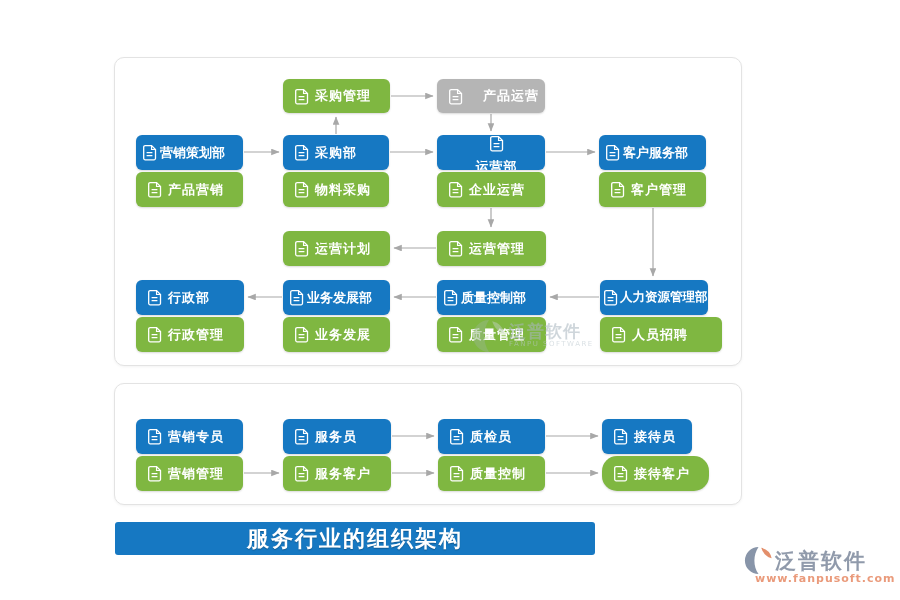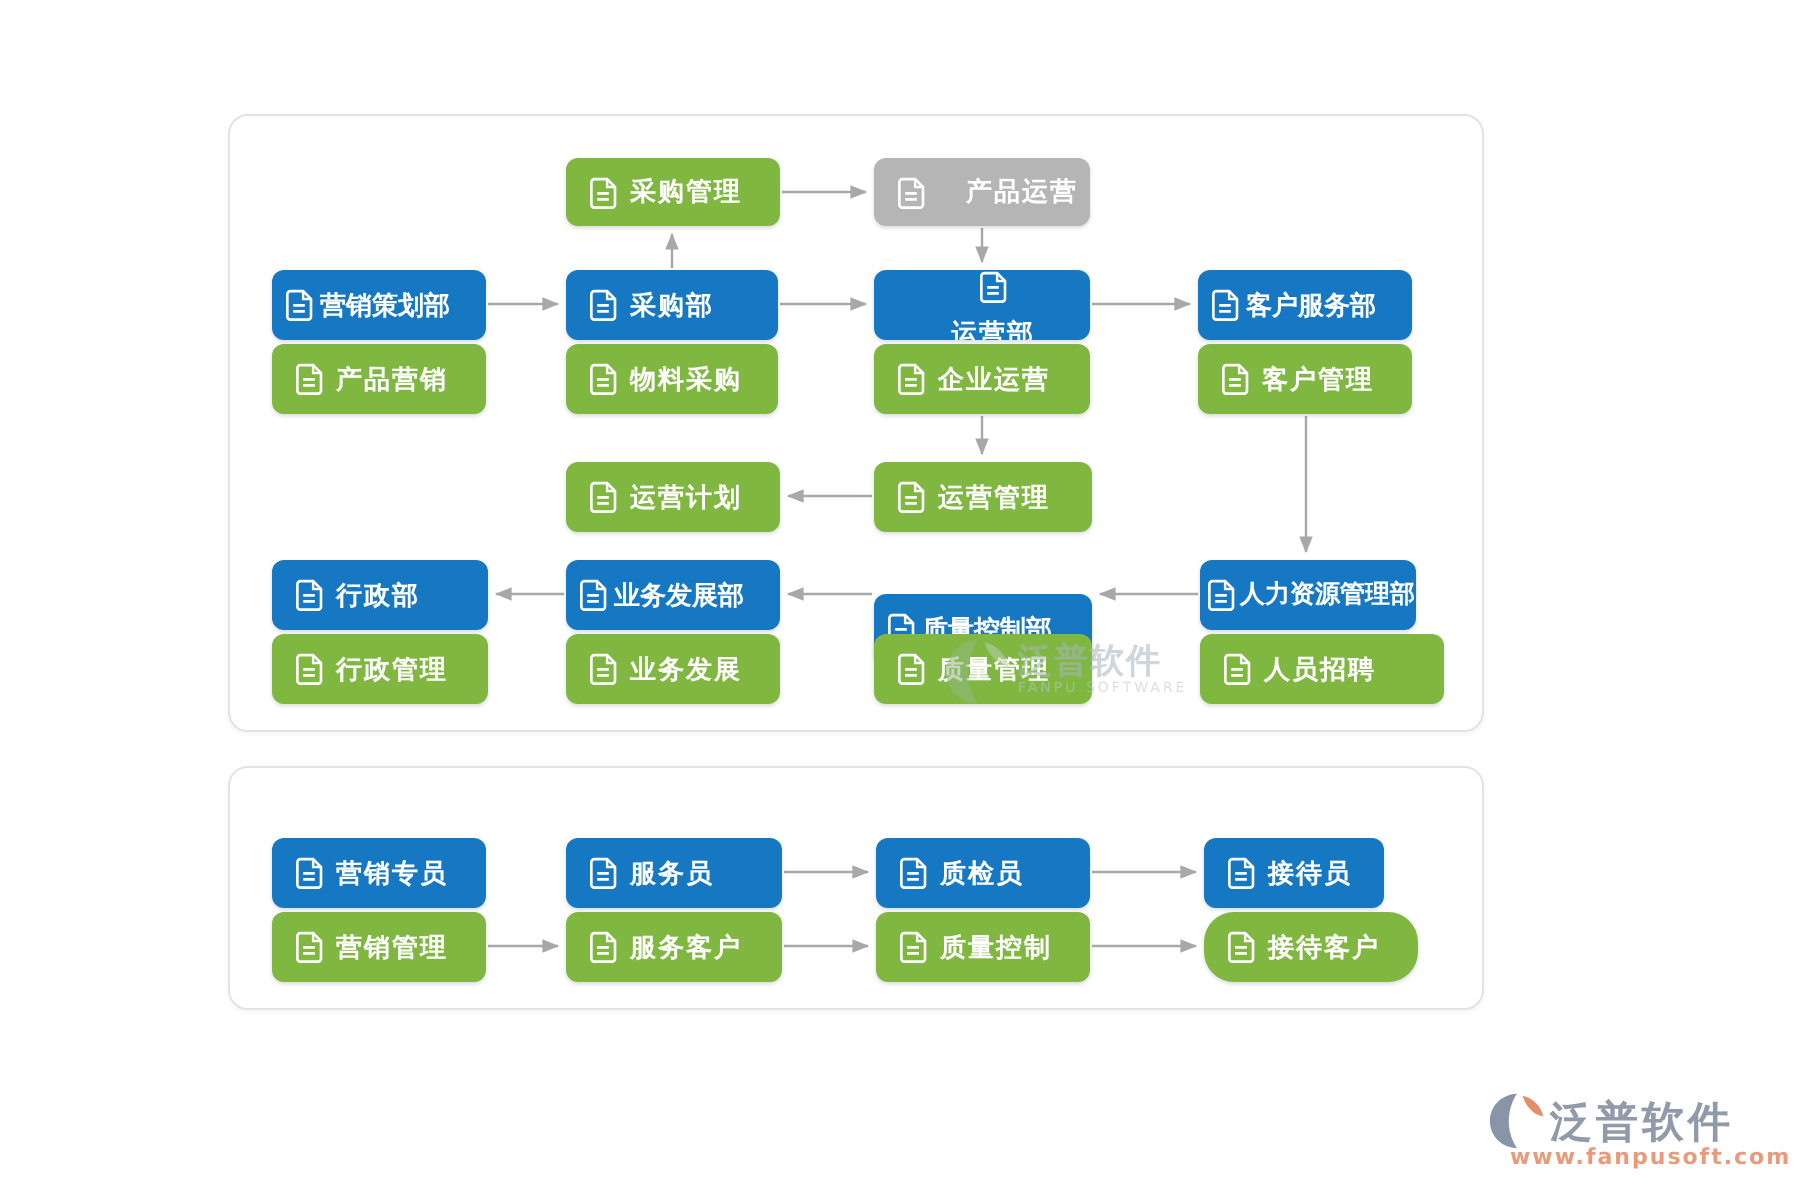--- a/index.html
+++ b/index.html
@@ -215,21 +215,21 @@
       <div class="node blue semtight" style="left: 283px; top: 280px; width: 107px; height: 35px;">
         <span class="nicon">
           <svg viewBox="0 0 16 18" width="15" height="17">
             <path d="M3.4 1.6 h6.8 l4.2 4.2 v9.4 a1.6 1.6 0 0 1 -1.6 1.6 h-9.4 a1.6 1.6 0 0 1 -1.6 -1.6 v-12 a1.6 1.6 0 0 1 1.6 -1.6 z" fill="none" stroke="#fff" stroke-width="1.4"></path>
             <path d="M10.2 1.9 v3.9 h4" fill="none" stroke="#fff" stroke-width="1.3"></path>
             <path d="M4.9 9.2 h6.2 M4.9 12.4 h6.2" stroke="#fff" stroke-width="1.4"></path>
           </svg>
         </span>
         <span>业务发展部</span>
       </div>
-      <div class="node blue semtight" style="left: 437px; top: 280px; width: 109px; height: 35px; margin-top: 17px;">
+      <div class="node blue semtight" style="left: 437px; top: 280px; width: 109px; height: 35px;">
         <span class="nicon">
           <svg viewBox="0 0 16 18" width="15" height="17">
             <path d="M3.4 1.6 h6.8 l4.2 4.2 v9.4 a1.6 1.6 0 0 1 -1.6 1.6 h-9.4 a1.6 1.6 0 0 1 -1.6 -1.6 v-12 a1.6 1.6 0 0 1 1.6 -1.6 z" fill="none" stroke="#fff" stroke-width="1.4"></path>
             <path d="M10.2 1.9 v3.9 h4" fill="none" stroke="#fff" stroke-width="1.3"></path>
             <path d="M4.9 9.2 h6.2 M4.9 12.4 h6.2" stroke="#fff" stroke-width="1.4"></path>
           </svg>
         </span>
         <span>质量控制部</span>
       </div>
       <div class="node blue tight" style="left: 600px; top: 280px; width: 108px; height: 35px;">
@@ -368,20 +368,23 @@
     <svg class="wm-icon" viewBox="0 0 32 32">
       <path d="M16,1 A15,15 0 1,0 16,31 C10,22 10,10 16,1 Z" fill="#93b77f"></path>
       <path d="M19,2 A15,15 0 0,1 30.5,13.5 C25,12.5 21,8 19,2 Z" fill="#b9cdb0"></path>
     </svg>
     <div class="wm-col">
       <span class="wm-name">泛普软件</span>
       <span class="wm-sub">FANPU SOFTWARE</span>
     </div>
   </div>
 
+  <div class="banner">
+    <span>服务行业的组织架构</span>
+  </div>
 
   <div class="logo">
     <div class="logo-row">
       <svg class="logo-icon" viewBox="0 0 32 32">
         <path d="M16,1 A15,15 0 1,0 16,31 C10,22 10,10 16,1 Z" fill="#7c8aa0"></path>
         <path d="M19,2 A15,15 0 0,1 30.5,13.5 C25,12.5 21,8 19,2 Z" fill="#e0835c"></path>
       </svg>
       <span class="logo-name">泛普软件</span>
     </div>
     <div class="logo-url">www.fanpusoft.com</div>

